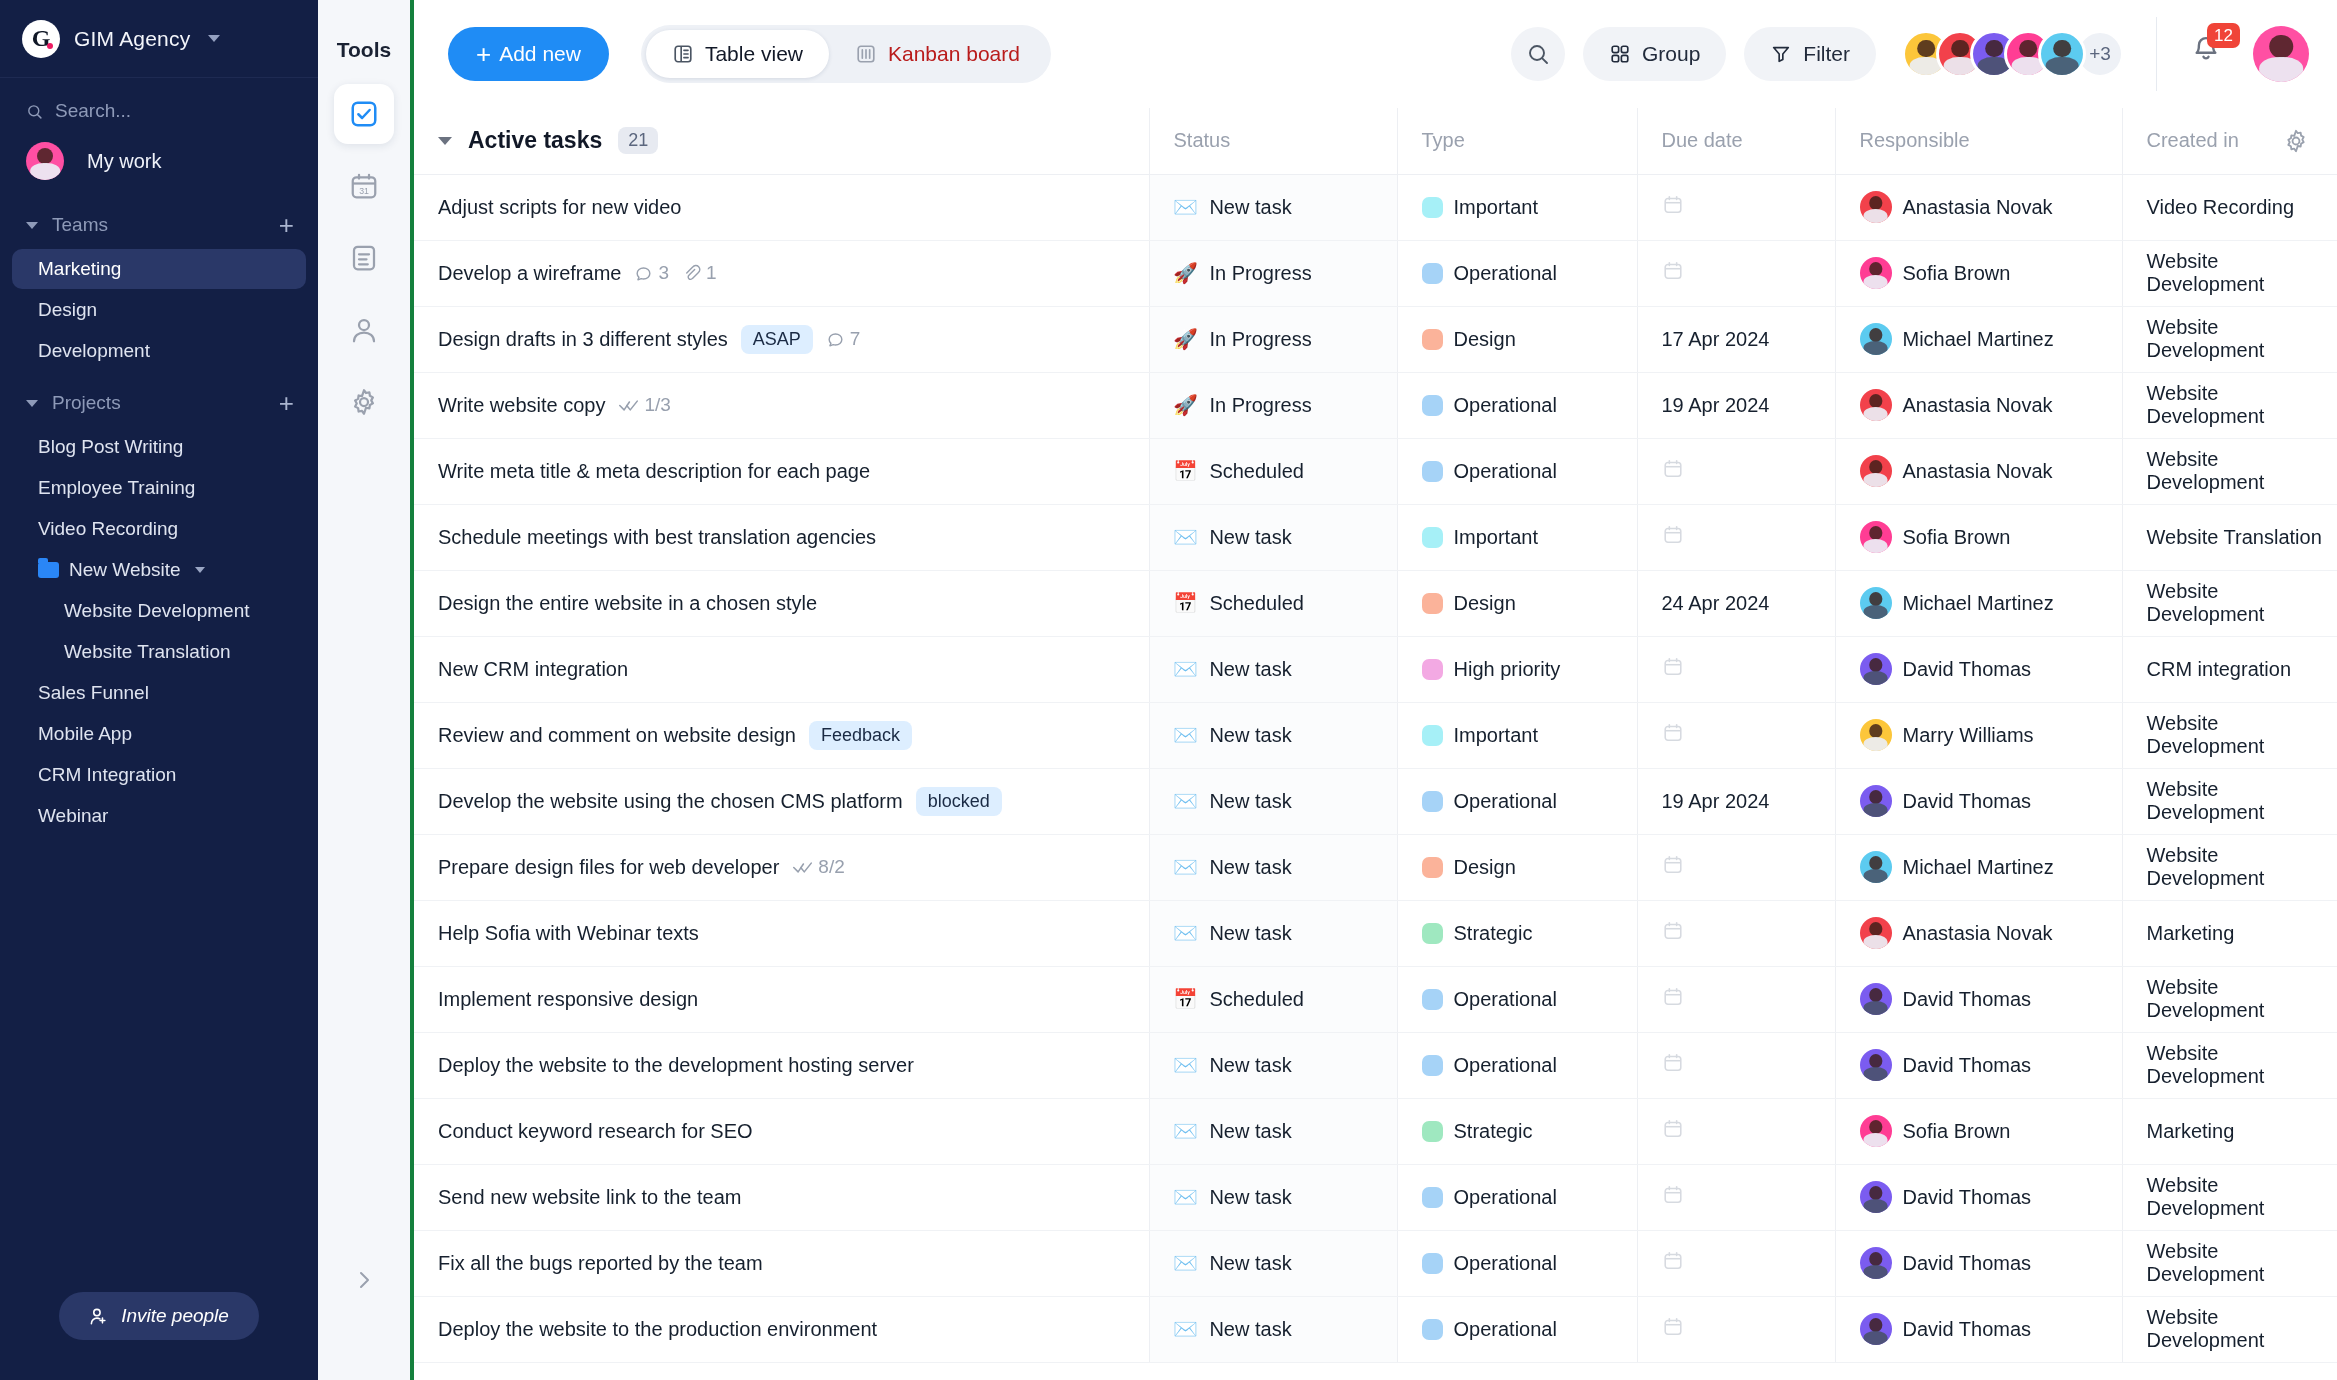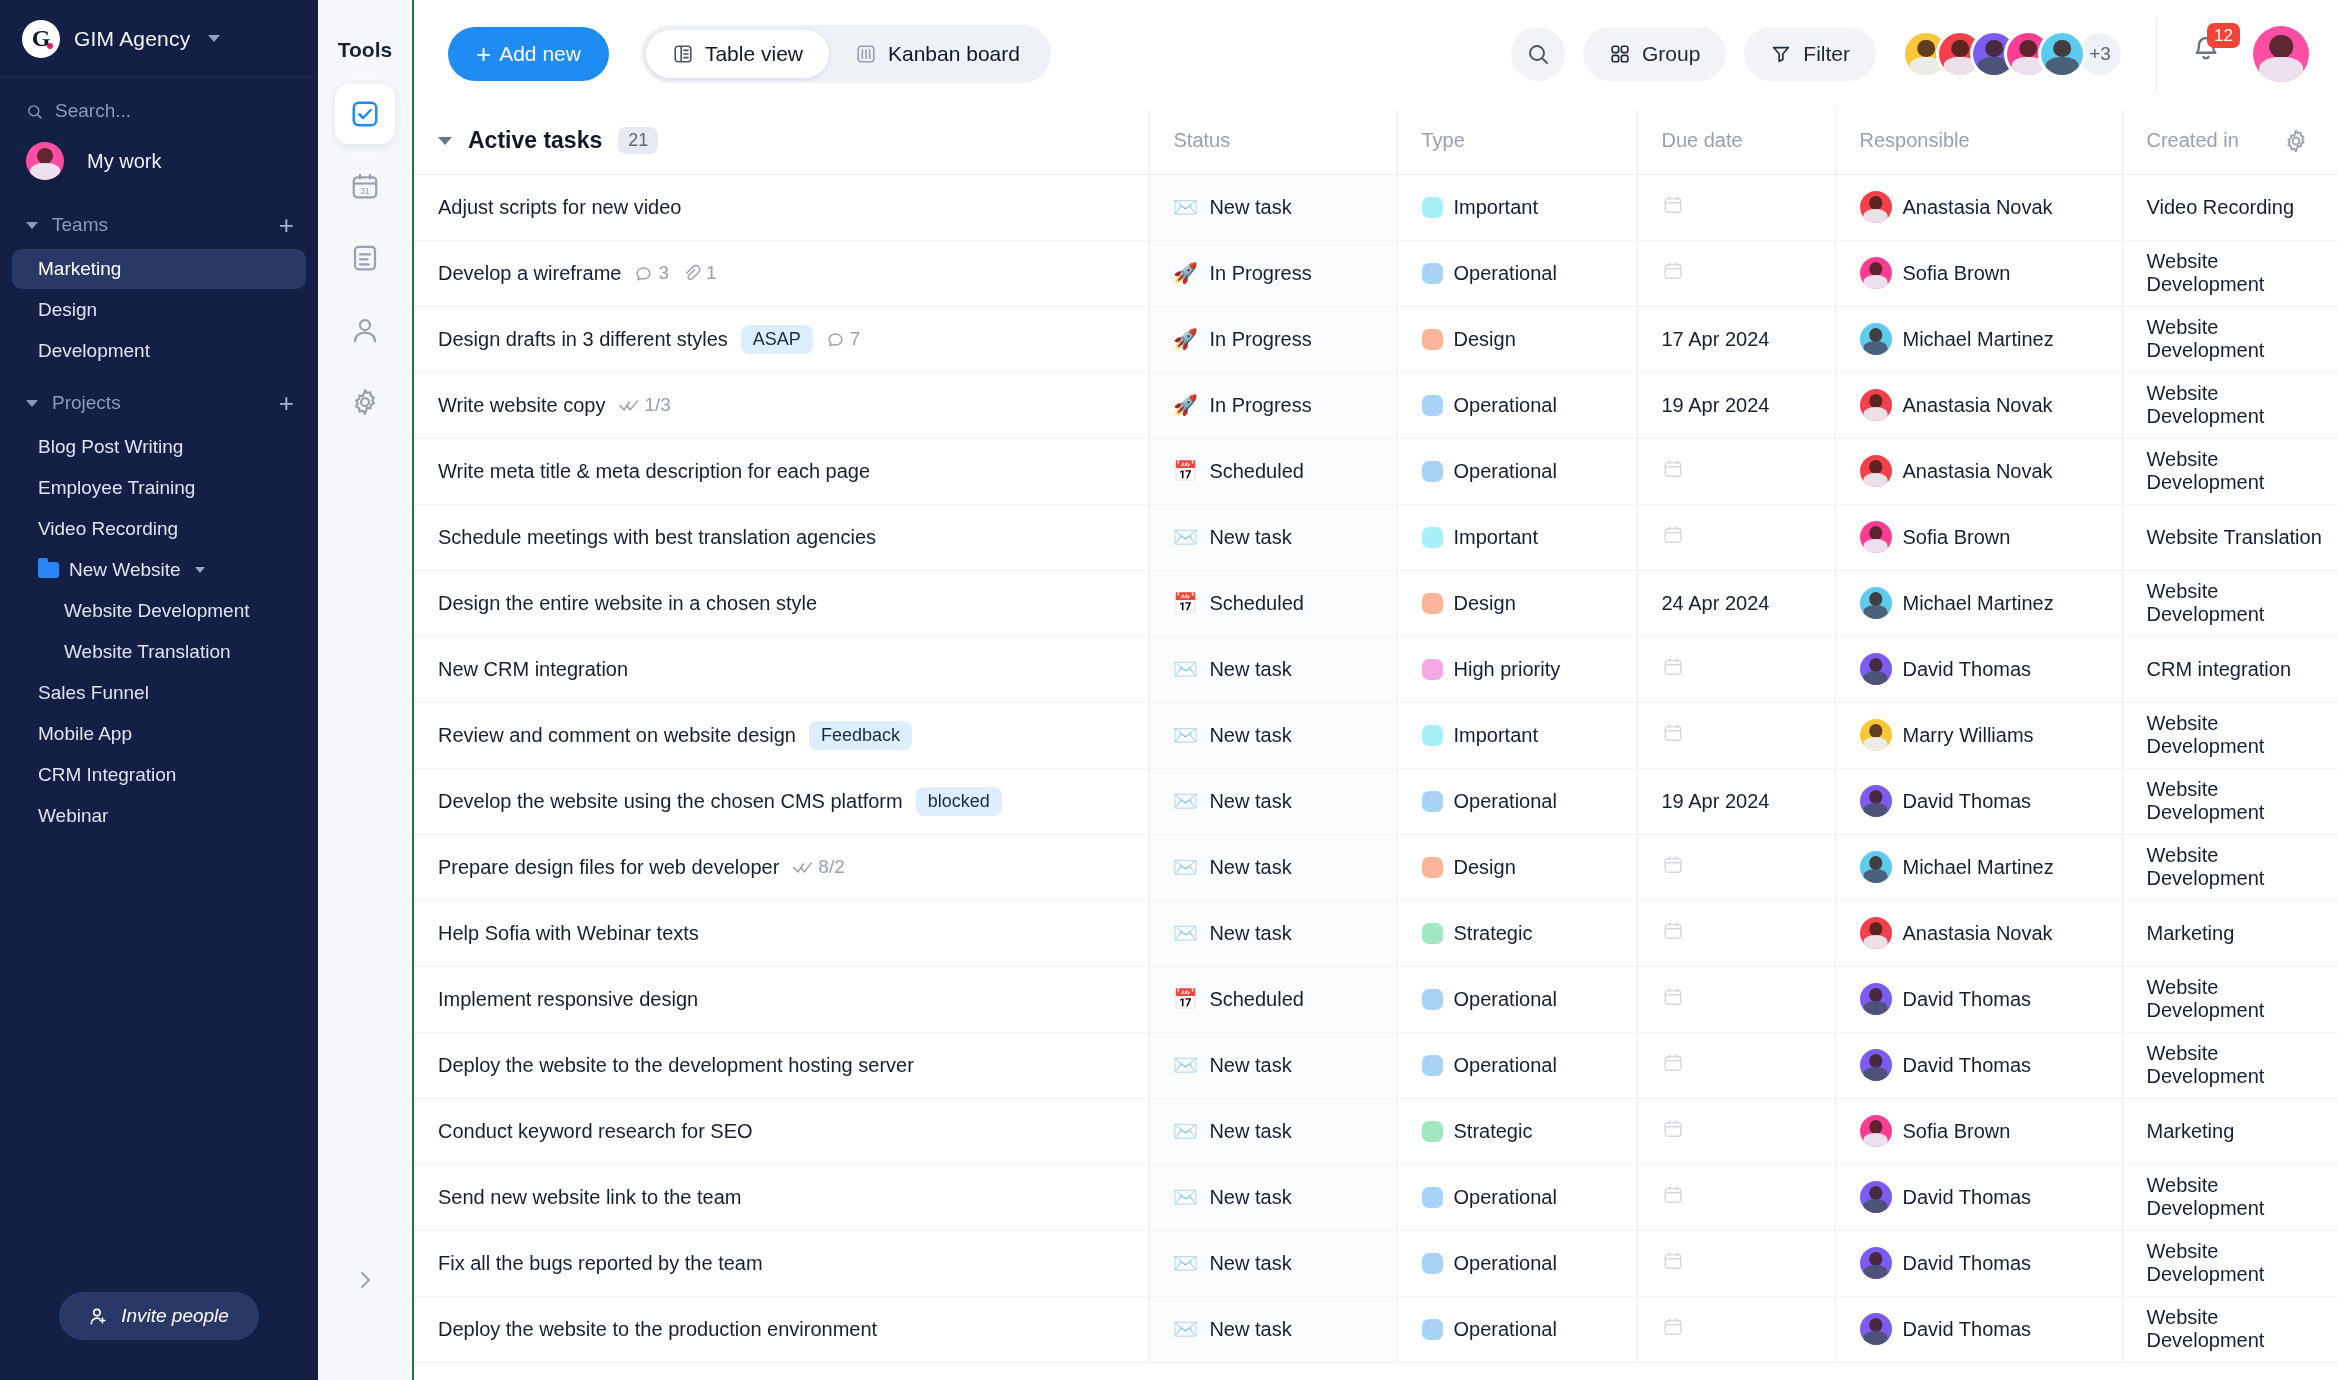--- a/index.html
+++ b/index.html
@@ -109,21 +109,21 @@
     border-radius: 999px; padding: 13px 30px;
     font-size: 19px; cursor: pointer; border: none;
     font-family: "Liberation Sans", sans-serif;
     font-style: italic;
   }
 
   
   .tools {
     width: 96px; height: 1380px; background: #f5f7fa;
     flex-shrink: 0; display: flex; flex-direction: column;
-    align-items: center; border-right: 2px solid #15803d;
+    align-items: center; border-right: 4px solid #15803d;
     position: relative;
   }
   .tools-title {
     font-size: 21px; color: #1a2233; font-weight: bold;
     margin-top: 38px; margin-bottom: 22px;
   }
   .tool-btn {
     width: 60px; height: 60px; border-radius: 14px;
     display: flex; align-items: center; justify-content: center;
     margin-bottom: 12px; cursor: pointer;
@@ -148,21 +148,21 @@
     font-family: "Liberation Sans", sans-serif;
   }
   .addnew .pl { font-size: 26px; font-weight: 400; line-height: 1; }
   .seg {
     display: flex; background: #eef1f6; border-radius: 999px;
     padding: 5px; margin-left: 14px;
   }
   .seg-btn {
     display: flex; align-items: center; gap: 11px;
     border-radius: 999px; padding: 0 26px; height: 48px;
-    font-size: 21px; color: #0f172a; cursor: pointer; background: transparent;
+    font-size: 21px; color: #b91c1c; cursor: pointer; background: transparent;
     border: none; font-family: "Liberation Sans", sans-serif;
   }
   .seg-btn.on { background: #ffffff; color: #111827; box-shadow: 0 1px 4px rgba(20,40,80,.12); }
   .spacer { flex: 1; }
   .round-btn {
     width: 54px; height: 54px; border-radius: 50%; background: #f1f3f7;
     display: flex; align-items: center; justify-content: center; cursor: pointer;
   }
   .pill-btn {
     display: flex; align-items: center; gap: 11px;

